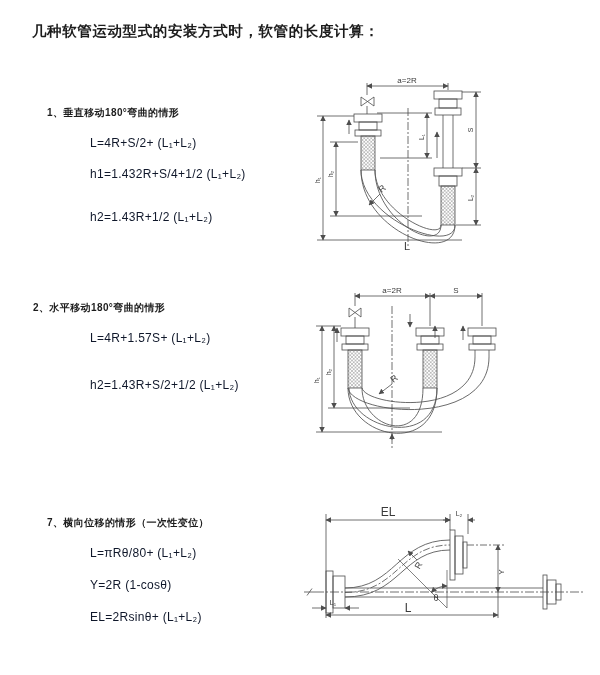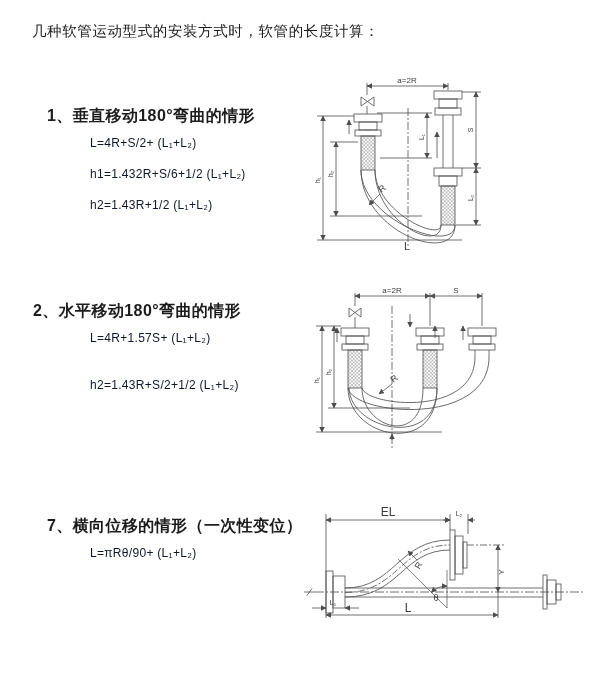--- a/index.html
+++ b/index.html
@@ -1,42 +1,44 @@
 <!DOCTYPE html>
 <html><head>
 <meta charset="utf-8">
 <style>
   html,body{margin:0;padding:0;background:#fff;}
   .page{position:relative;width:600px;height:675px;background:#ffffff;overflow:hidden;
         font-family:"Liberation Sans","DejaVu Sans",sans-serif;color:#1c1c1c;}
   .t{position:absolute;white-space:pre;}
-  .title{font-size:14.5px;font-weight:400;letter-spacing:.6px;}
-  .head{font-size:16px;font-weight:600;letter-spacing:.4px;}
+  .title{font-size:14.5px;font-weight:700;letter-spacing:.6px;}
+  .head{font-size:10px;font-weight:600;letter-spacing:.4px;}
   .formula{font-size:12px;font-weight:400;letter-spacing:.3px;color:#0f172a;margin-left:19px;}
   svg{position:absolute;}
   svg text{font-family:"Liberation Sans","DejaVu Sans",sans-serif;fill:#3a3a3a;stroke:none;}
 </style>
 </head>
 <body>
 
 <div class="page">
 
   <div class="t title" style="left:32px;top:22px">几种软管运动型式的安装方式时，软管的长度计算：</div>
 
   <div class="t head" style="left:47px;top:106px">1、垂直移动180°弯曲的情形</div>
   <div class="t formula" style="left:71px;top:136px">L=4R+S/2+ (L₁+L₂)</div>
-  <div class="t formula" style="left:71px;top:167px">h1=1.432R+S/6+1/2 (L₁+L₂)</div>
-  <div class="t formula" style="left:71px;top:198px">h2=1.43R+1/2 (L₁+L₂)</div>
+  <div class="t formula" style="left:71px;top:167px">h1=1.432R+S/4+1/2 (L₁+L₂)</div>
+  <div class="t formula" style="left:71px;top:210px">h2=1.43R+1/2 (L₁+L₂)</div>
 
   <div class="t head" style="left:33px;top:301px">2、水平移动180°弯曲的情形</div>
   <div class="t formula" style="left:71px;top:331px">L=4R+1.57S+ (L₁+L₂)</div>
   <div class="t formula" style="left:71px;top:378px">h2=1.43R+S/2+1/2 (L₁+L₂)</div>
 
   <div class="t head" style="left:47px;top:516px">7、横向位移的情形（一次性变位）</div>
-  <div class="t formula" style="left:71px;top:546px">L=πRθ/90+ (L₁+L₂)</div>
+  <div class="t formula" style="left:71px;top:546px">L=πRθ/80+ (L₁+L₂)</div>
+  <div class="t formula" style="left:71px;top:578px">Y=2R (1-cosθ)</div>
+  <div class="t formula" style="left:71px;top:610px">EL=2Rsinθ+ (L₁+L₂)</div>
 
   <svg style="left:310px;top:70px" width="285" height="195" viewBox="0 0 285 195">
     <defs>
       <marker id="m1" viewBox="0 0 10 10" refX="9" refY="5" markerWidth="7" markerHeight="7" orient="auto-start-reverse">
         <path d="M0,0 L10,5 L0,10 z" fill="#4d4d4d"></path>
       </marker>
       <pattern id="p1" patternUnits="userSpaceOnUse" width="3.5" height="3.5">
         <path d="M0,3.5 L3.5,0 M0,0 L3.5,3.5" stroke="#8a8a8a" stroke-width="0.5"></path>
       </pattern>
     </defs>

